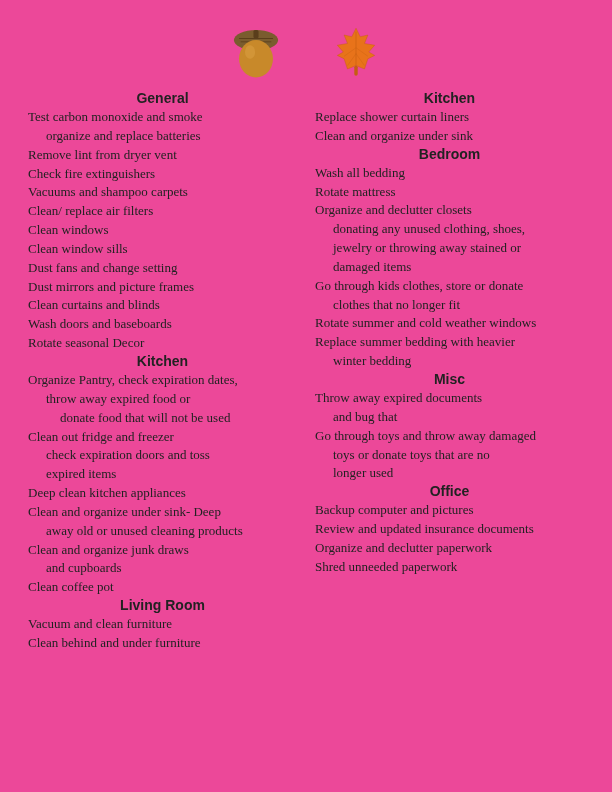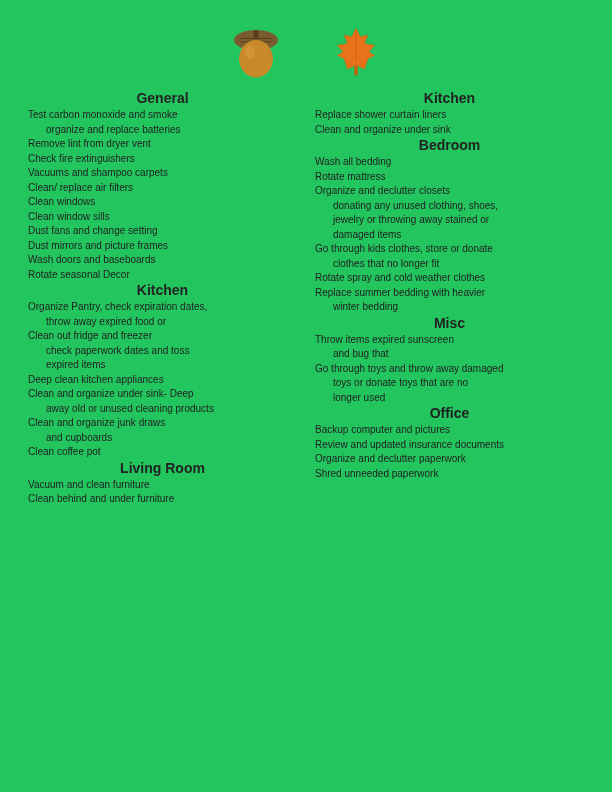--- a/index.html
+++ b/index.html
@@ -8,21 +8,21 @@
       min-height: 792px;
       background: #fff;
       font-family: Arial, sans-serif;
       font-size: 13px;
       color: #222;
       padding: 0;
     }
     .page {
       width: 612px;
       min-height: 792px;
-      background: #22c55e;
+      background: #ec4899;
       padding: 18px 28px 24px 28px;
       position: relative;
     }
     .header {
       display: flex;
       align-items: center;
       justify-content: center;
       gap: 16px;
       margin-bottom: 4px;
     }
@@ -77,23 +77,24 @@
       font-weight: bold;
       font-size: 14px;
       text-align: center;
       margin-top: 10px;
       margin-bottom: 2px;
     }
     .section-title:first-child {
       margin-top: 0;
     }
     .item {
-      font-size: 10px;
+      font-size: 13px;
       line-height: 1.45;
       color: #222;
+      font-family: Liberation Serif, serif;
     }
     .item.indent {
       padding-left: 18px;
     }
     .item.indent2 {
       padding-left: 32px;
     }
   </style>
 </head>
 <body>
@@ -159,29 +160,31 @@
           <div class="item">Test carbon monoxide and smoke</div>
           <div class="item indent">organize and replace batteries</div>
           <div class="item">Remove lint from dryer vent</div>
           <div class="item">Check fire extinguishers</div>
           <div class="item">Vacuums and shampoo carpets</div>
           <div class="item">Clean/ replace air filters</div>
           <div class="item">Clean windows</div>
           <div class="item">Clean window sills</div>
           <div class="item">Dust fans and change setting</div>
           <div class="item">Dust mirrors and picture frames</div>
+          <div class="item">Clean curtains and blinds</div>
           <div class="item">Wash doors and baseboards</div>
           <div class="item">Rotate seasonal Decor</div>
         </div>
         <div>
           <div class="section-title">Kitchen</div>
           <div class="item">Organize Pantry, check expiration dates,</div>
           <div class="item indent">throw away expired food or</div>
+          <div class="item indent2">donate food that will not be used</div>
           <div class="item">Clean out fridge and freezer</div>
-          <div class="item indent">check paperwork dates and toss</div>
+          <div class="item indent">check expiration doors and toss</div>
           <div class="item indent">expired items</div>
           <div class="item">Deep clean kitchen appliances</div>
           <div class="item">Clean and organize under sink- Deep</div>
           <div class="item indent">away old or unused cleaning products</div>
           <div class="item">Clean and organize junk draws</div>
           <div class="item indent">and cupboards</div>
           <div class="item">Clean coffee pot</div>
         </div>
         <div>
           <div class="section-title">Living Room</div>
@@ -199,27 +202,27 @@
         <div>
           <div class="section-title">Bedroom</div>
           <div class="item">Wash all bedding</div>
           <div class="item">Rotate mattress</div>
           <div class="item">Organize and declutter closets</div>
           <div class="item indent">donating any unused clothing, shoes,</div>
           <div class="item indent">jewelry or throwing away stained or</div>
           <div class="item indent">damaged items</div>
           <div class="item">Go through kids clothes, store or donate</div>
           <div class="item indent">clothes that no longer fit</div>
-          <div class="item">Rotate spray and cold weather clothes</div>
+          <div class="item">Rotate summer and cold weather windows</div>
           <div class="item">Replace summer bedding with heavier</div>
           <div class="item indent">winter bedding</div>
         </div>
         <div>
           <div class="section-title">Misc</div>
-          <div class="item">Throw items expired sunscreen</div>
+          <div class="item">Throw away expired documents</div>
           <div class="item indent">and bug that</div>
           <div class="item">Go through toys and throw away damaged</div>
           <div class="item indent">toys or donate toys that are no</div>
           <div class="item indent">longer used</div>
         </div>
         <div>
           <div class="section-title">Office</div>
           <div class="item">Backup computer and pictures</div>
           <div class="item">Review and updated insurance documents</div>
           <div class="item">Organize and declutter paperwork</div>

